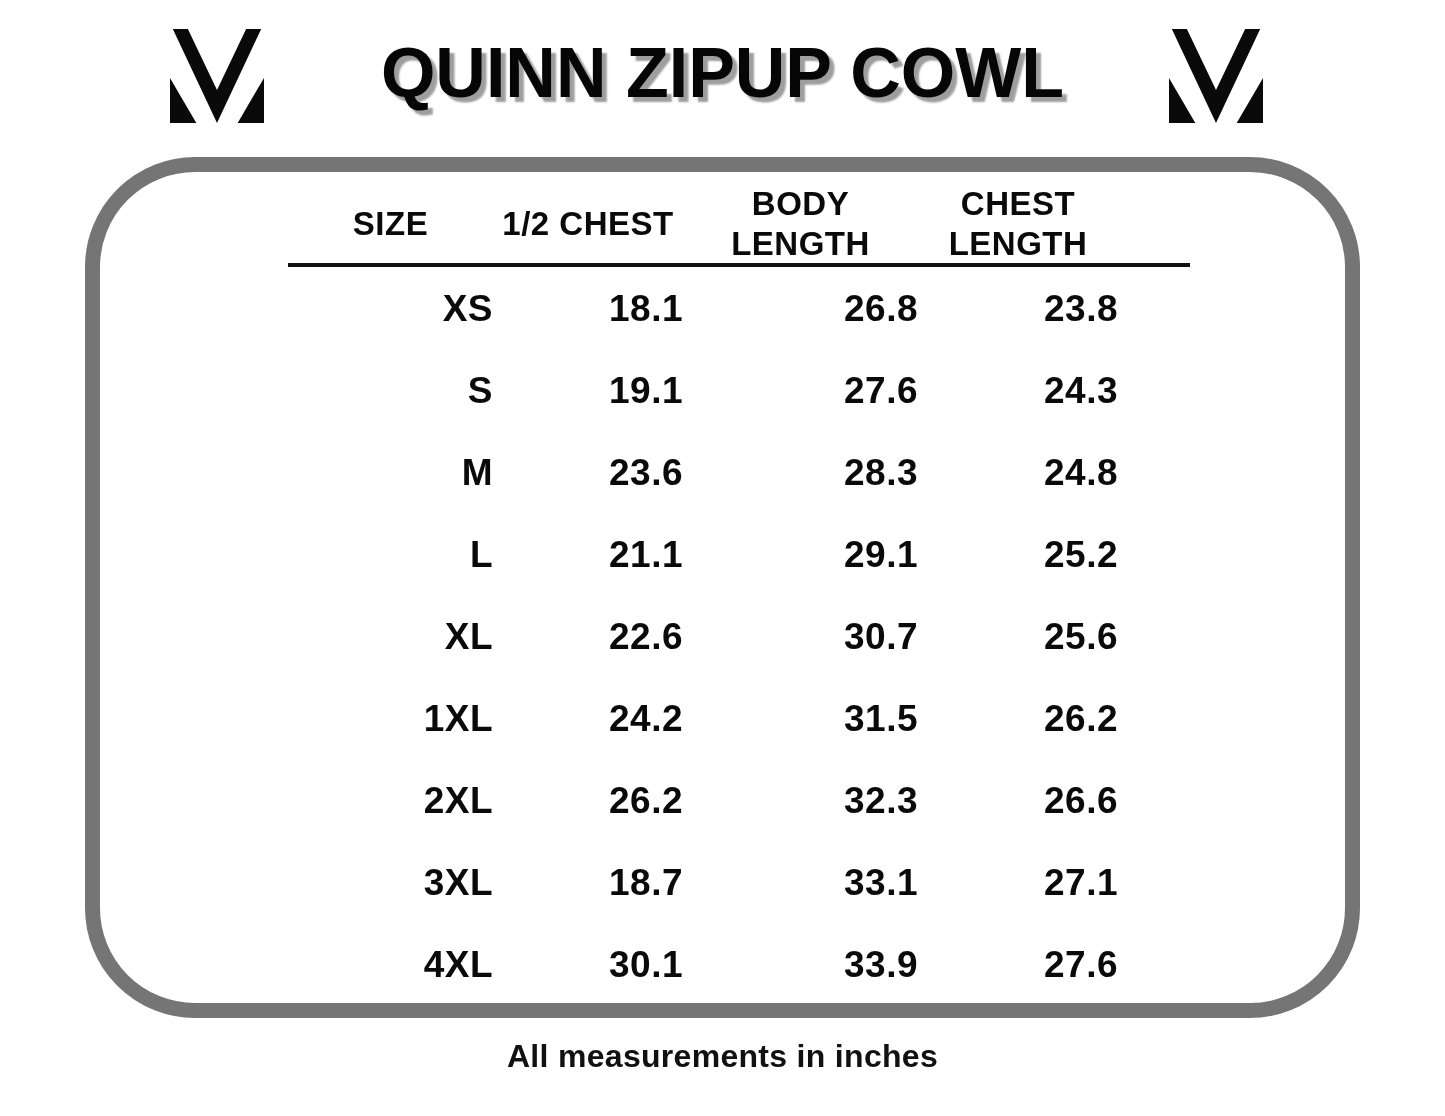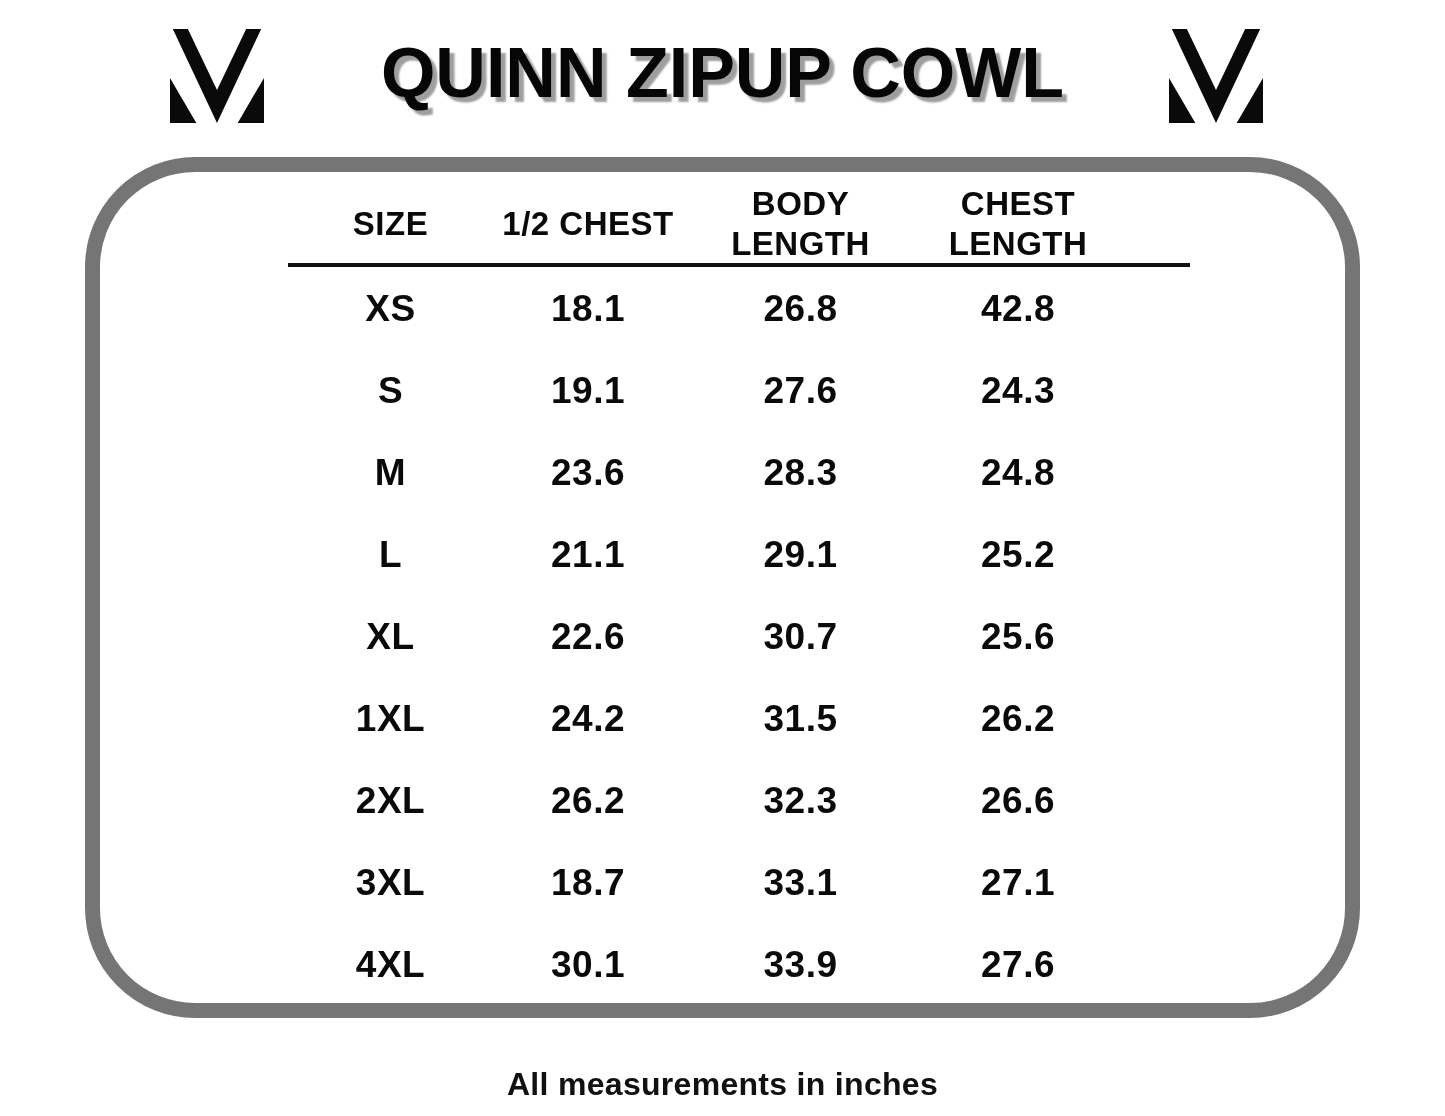--- a/index.html
+++ b/index.html
@@ -82,39 +82,38 @@
     top: 268px;
     width: 830px;
   }
   .t-row {
     display: grid;
     grid-template-columns: 205px 190px 235px 200px;
     height: 82px;
     align-items: center;
   }
   .td {
-    text-align: center;
+    text-align: right;
     font-weight: 700;
     font-size: 37px;
     color: #0a0a0a;
     letter-spacing: 0.5px;
   }
 
   
   .footer-note {
     position: absolute;
     top: 1038px;
     left: 0;
     width: 100%;
     text-align: center;
     font-size: 32px;
     font-weight: 600;
     letter-spacing: 0.3px;
     color: #111111;
-    margin-top: 28px;
   }
 </style>
 </head>
 <body>
 
 <div class="page">
 
   <div class="logo left">
     <svg viewBox="0 0 100 100" aria-hidden="true">
       <path d="M3,0 L19,0 L50,65 L81,0 L97,0 L50,100 Z" fill="#0a0a0a"></path>
@@ -144,21 +143,21 @@
 LENGTH</div>
   </div>
 
   <div class="head-rule"></div>
 
   <div class="table-body">
       <div class="t-row">
       <div class="td">XS</div>
       <div class="td">18.1</div>
       <div class="td">26.8</div>
-      <div class="td">42.8</div>
+      <div class="td">23.8</div>
     </div>
       <div class="t-row">
       <div class="td">S</div>
       <div class="td">19.1</div>
       <div class="td">27.6</div>
       <div class="td">24.3</div>
     </div>
       <div class="t-row">
       <div class="td">M</div>
       <div class="td">23.6</div>

